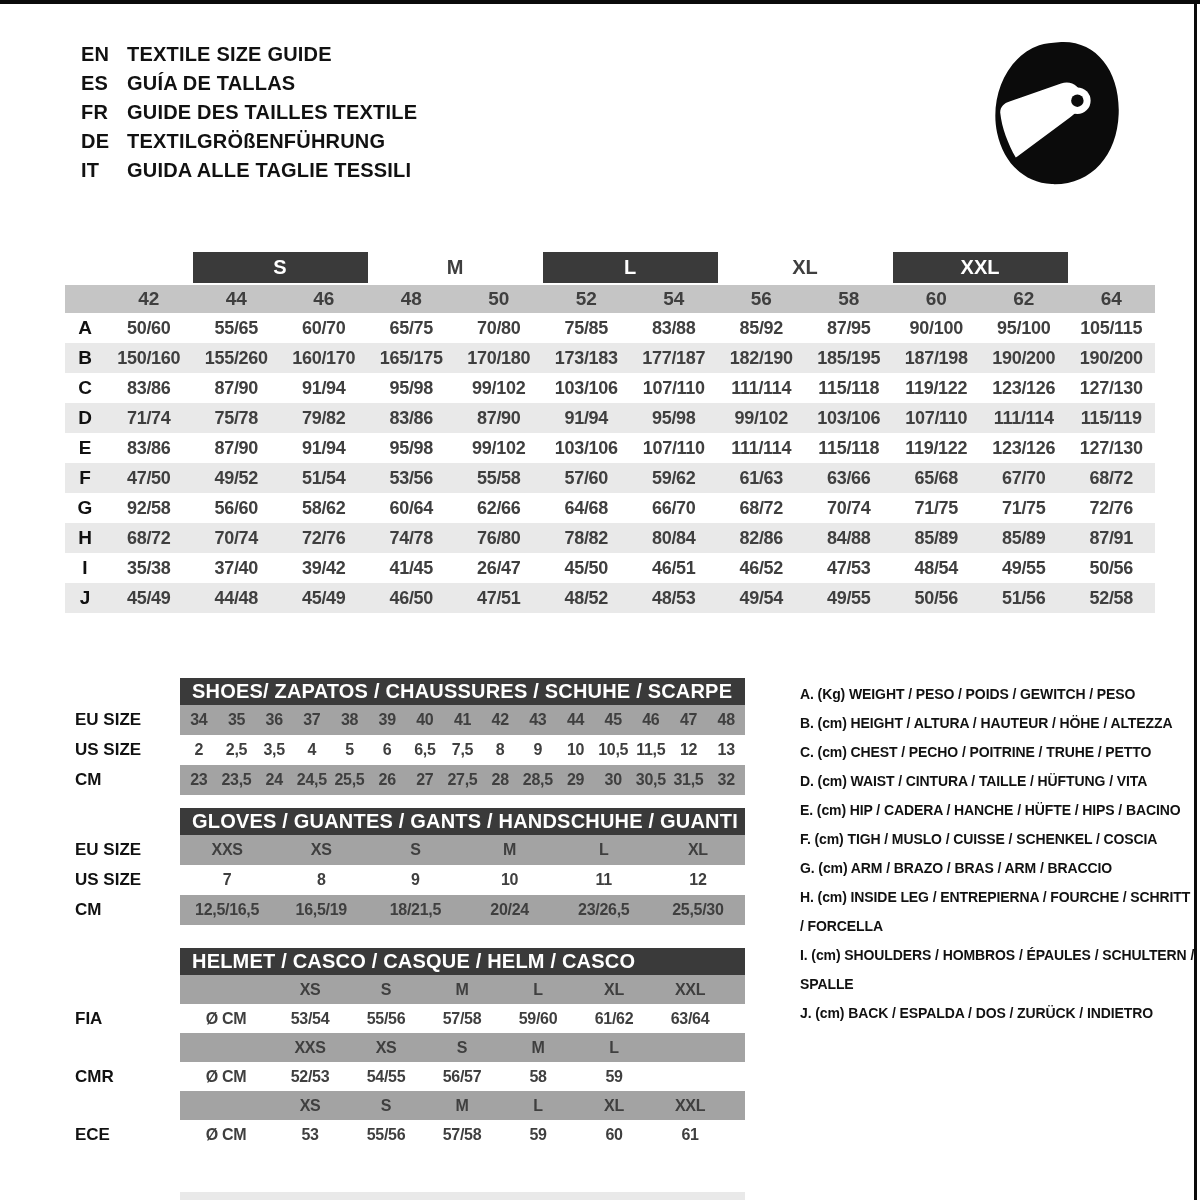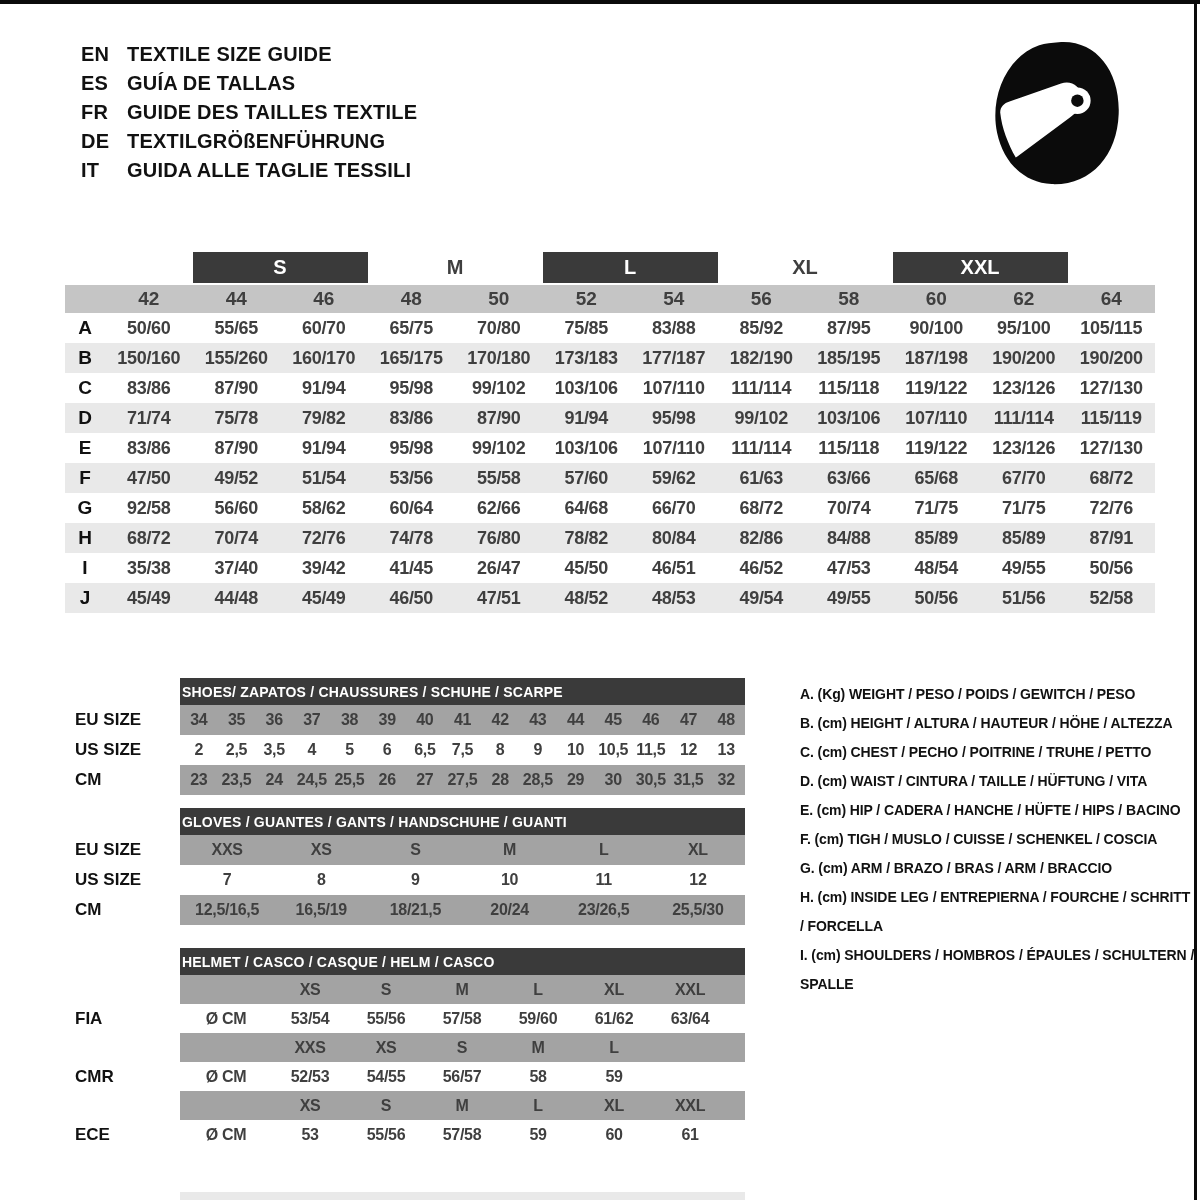--- a/index.html
+++ b/index.html
@@ -24,22 +24,22 @@
   .g-s{grid-column:3/span 2}.g-m{grid-column:5/span 2}.g-l{grid-column:7/span 2}.g-xl{grid-column:9/span 2}.g-xxl{grid-column:11/span 2}
   .cols-row{height:28px;background:#c5c5c5;align-items:center;}
   .colcell{text-align:center;font-size:19px;color:#3f3f3f;}
   .mrow{height:30px;align-items:center;}
   .mrow.alt{background:#e9e9e9;}
   .mlabel{text-align:center;font-size:19px;color:#111;}
   .mcell{text-align:center;font-size:18px;color:#3f3f3f;letter-spacing:-.3px;}
 
   
   .subtable{position:absolute;left:75px;width:670px;}
-  .sub-bar{margin-left:105px;width:565px;height:27px;background:#3a3a3a;color:#fff;font-size:14px;
-           display:flex;align-items:center;padding-left:2px;box-sizing:border-box;letter-spacing:.2px;}
+  .sub-bar{margin-left:105px;width:565px;height:27px;background:#3a3a3a;color:#fff;font-size:20px;
+           display:flex;align-items:center;padding-left:12px;box-sizing:border-box;letter-spacing:.2px;}
   .srow{display:flex;height:30px;}
   .srow-h{height:29px;}
   .slabel{width:105px;display:flex;align-items:center;font-size:17px;color:#111;}
   .sband{width:565px;display:grid;align-items:center;}
   .sband.gray{background:#a3a3a3;}
   .cols15{grid-template-columns:repeat(15,1fr);}
   .cols6{grid-template-columns:repeat(6,1fr);}
   .helmetcols{grid-template-columns:92px repeat(6,76px) 1fr;}
   .scell{text-align:center;font-size:16px;color:#3f3f3f;letter-spacing:-.3px;}
   .scell.sz{color:#3f3f3f;}
@@ -443,16 +443,17 @@
   <div class="legend">
     <div class="legend-item">A. (Kg) WEIGHT / PESO / POIDS / GEWITCH / PESO</div>
     <div class="legend-item">B. (cm) HEIGHT / ALTURA / HAUTEUR / HÖHE / ALTEZZA</div>
     <div class="legend-item">C. (cm) CHEST / PECHO / POITRINE / TRUHE / PETTO</div>
     <div class="legend-item">D. (cm) WAIST / CINTURA / TAILLE / HÜFTUNG / VITA</div>
     <div class="legend-item">E. (cm) HIP / CADERA / HANCHE / HÜFTE / HIPS / BACINO</div>
     <div class="legend-item">F. (cm) TIGH / MUSLO / CUISSE / SCHENKEL / COSCIA</div>
     <div class="legend-item">G. (cm) ARM / BRAZO / BRAS / ARM / BRACCIO</div>
     <div class="legend-item">H. (cm) INSIDE LEG / ENTREPIERNA / FOURCHE / SCHRITT / FORCELLA</div>
     <div class="legend-item">I. (cm) SHOULDERS / HOMBROS / ÉPAULES / SCHULTERN / SPALLE</div>
+    <div class="legend-item">J. (cm) BACK / ESPALDA / DOS / ZURÜCK / INDIETRO</div>
   </div>
 
   <div class="bottom-strip"></div>
 </div>
 
 </body></html>

